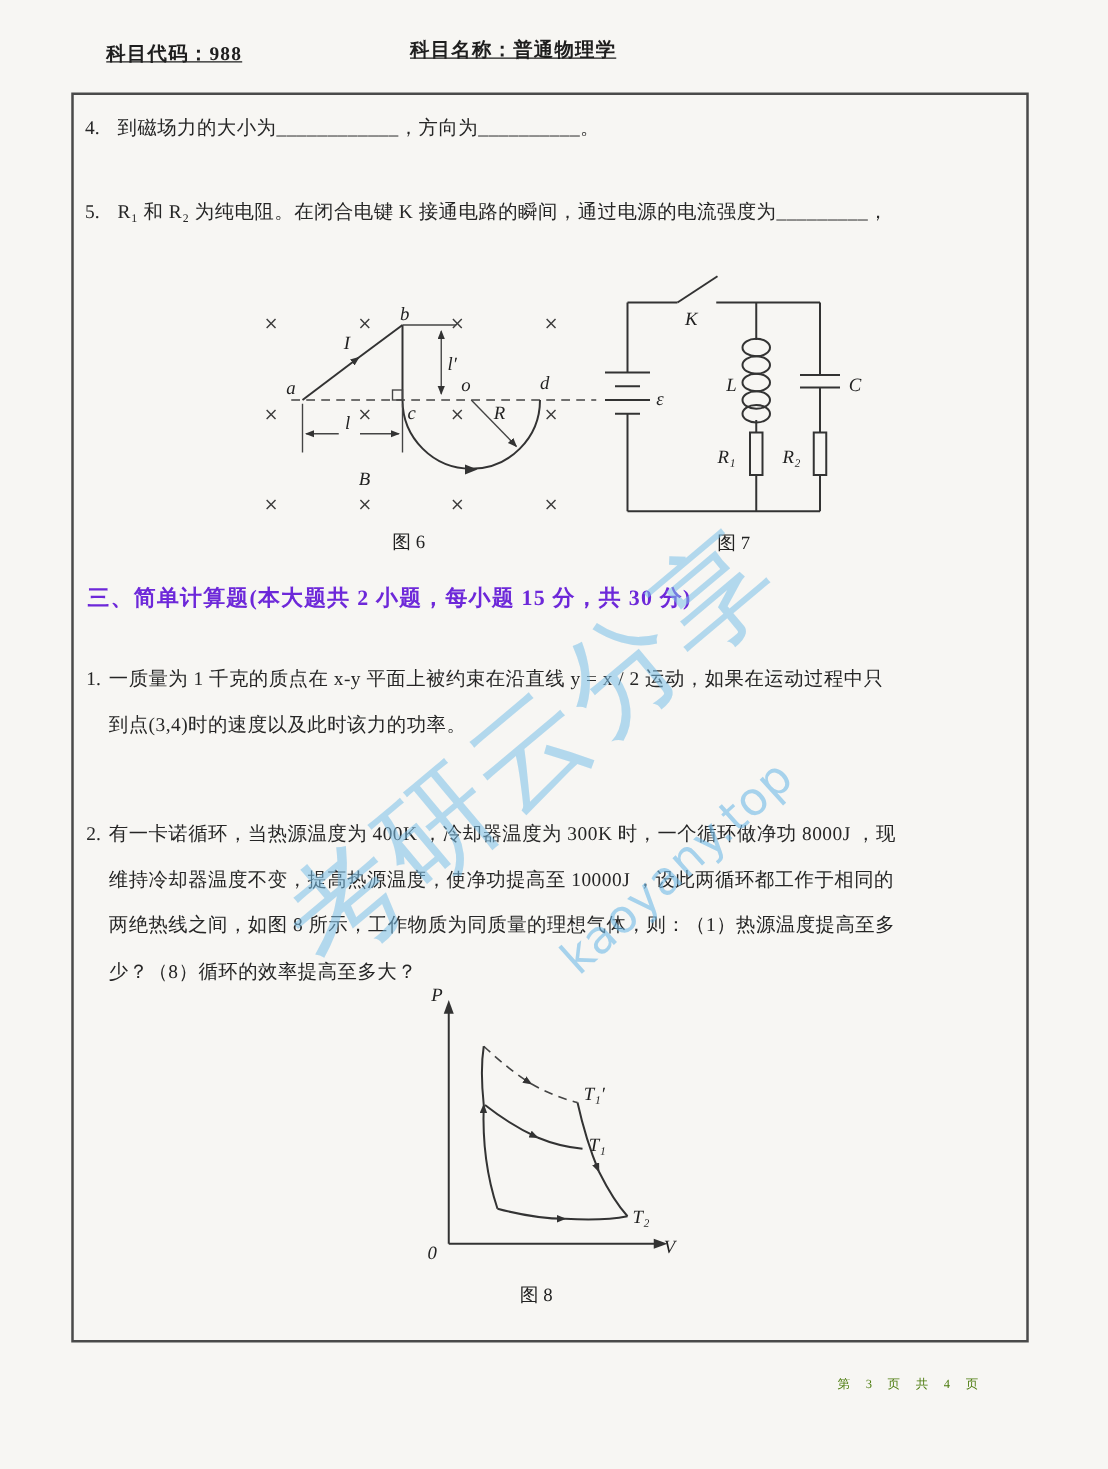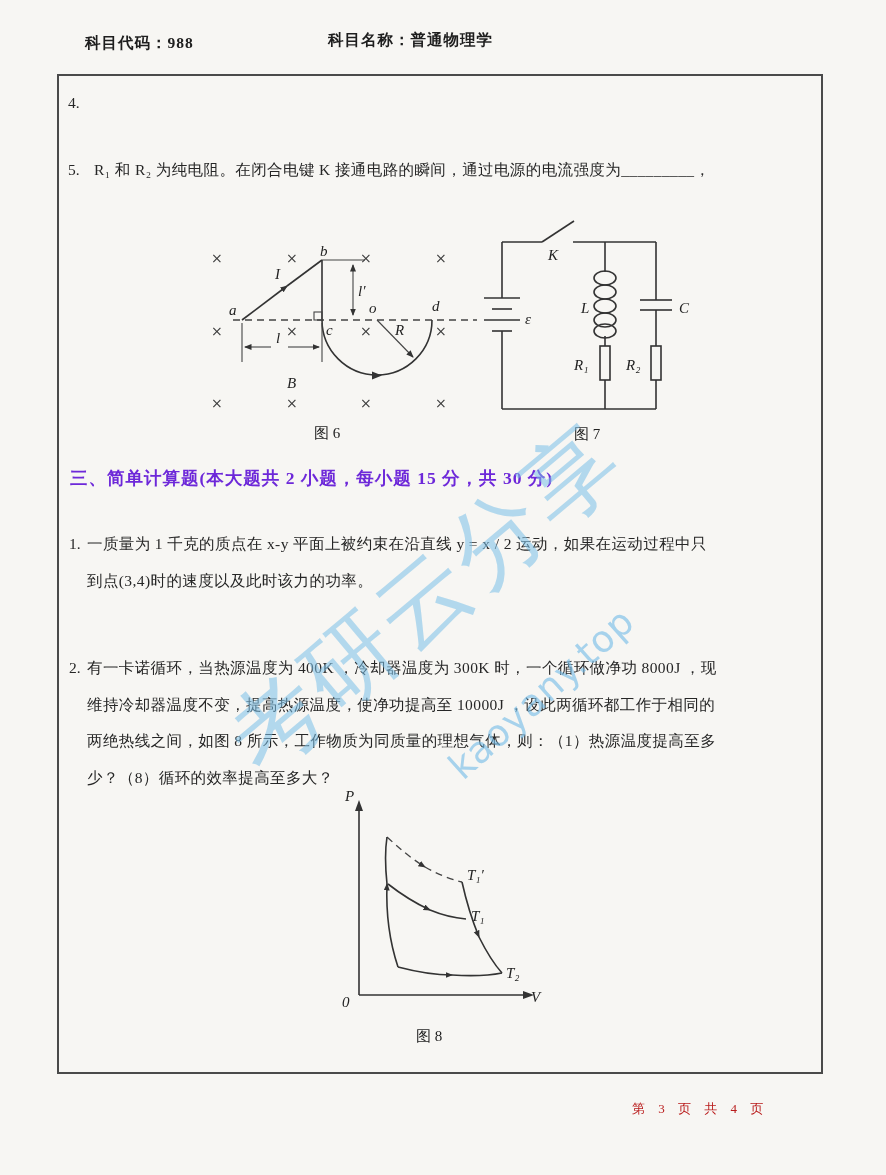--- a/index.html
+++ b/index.html
@@ -3,21 +3,21 @@
 <meta charset="utf-8">
 <style>
   html,body{margin:0;padding:0;width:886px;height:1175px;}
   body{
     position:relative;
     background:#f7f6f3;
     font-family:"Liberation Serif","DejaVu Serif",serif;
     color:#262626;
     overflow:hidden;
   }
-  .hdr{position:absolute;font-size:15.5px;font-weight:600;letter-spacing:1px;color:#1e1e1e;}
+  .hdr{position:absolute;font-size:15.5px;font-weight:600;letter-spacing:1px;color:#1e1e1e;text-decoration:underline;}
   #subject-code{left:85px;top:33px;}
   #subject-name{left:328px;top:30px;}
   .content-box{
     position:absolute;left:57px;top:74px;width:766px;height:1000px;
     border:2px solid #4a4a4a;
     box-sizing:border-box;
     background:transparent;
   }
   .qblock{position:absolute;left:0;width:100%;}
   .qrow{display:flex;align-items:flex-start;}
@@ -43,39 +43,40 @@
     font-size:92px;letter-spacing:4px;text-align:center;line-height:104px;
     transform:rotate(-40deg);font-weight:500;
   }
   #wm-en{
     left:402px;top:670px;width:280px;height:48px;
     font-family:"DejaVu Sans",sans-serif;
     font-size:37px;letter-spacing:1px;text-align:center;line-height:48px;
     transform:rotate(-42deg);color:rgba(116,188,230,0.62);
   }
   #page-footer{
-    position:absolute;left:632px;top:1100px;
-    font-size:13px;letter-spacing:5px;color:#b91c1c;
+    position:absolute;left:670px;top:1100px;
+    font-size:10px;letter-spacing:5px;color:#4d7c0f;
   }
 </style>
 </head>
 <body>
 
 <div class="hdr" id="subject-code">科目代码：988</div>
 <div class="hdr" id="subject-name">科目名称：普通物理学</div>
 
 <div class="wm" id="wm-cn">考研云分享</div>
 <div class="wm" id="wm-en">kaoyany.top</div>
 
 <div class="content-box">
 
   <div class="qblock" style="top:10px;">
     <div class="qrow">
       <span class="qnum">4.</span>
       <div class="qtext">
+        <div class="qline">到磁场力的大小为____________，方向为__________。</div>
       </div>
     </div>
   </div>
 
   <div class="qblock" style="top:77px;">
     <div class="qrow">
       <span class="qnum">5.</span>
       <div class="qtext">
         <div class="qline">R₁ 和 R₂ 为纯电阻。在闭合电键 K 接通电路的瞬间，通过电源的电流强度为_________，</div>
       </div>

